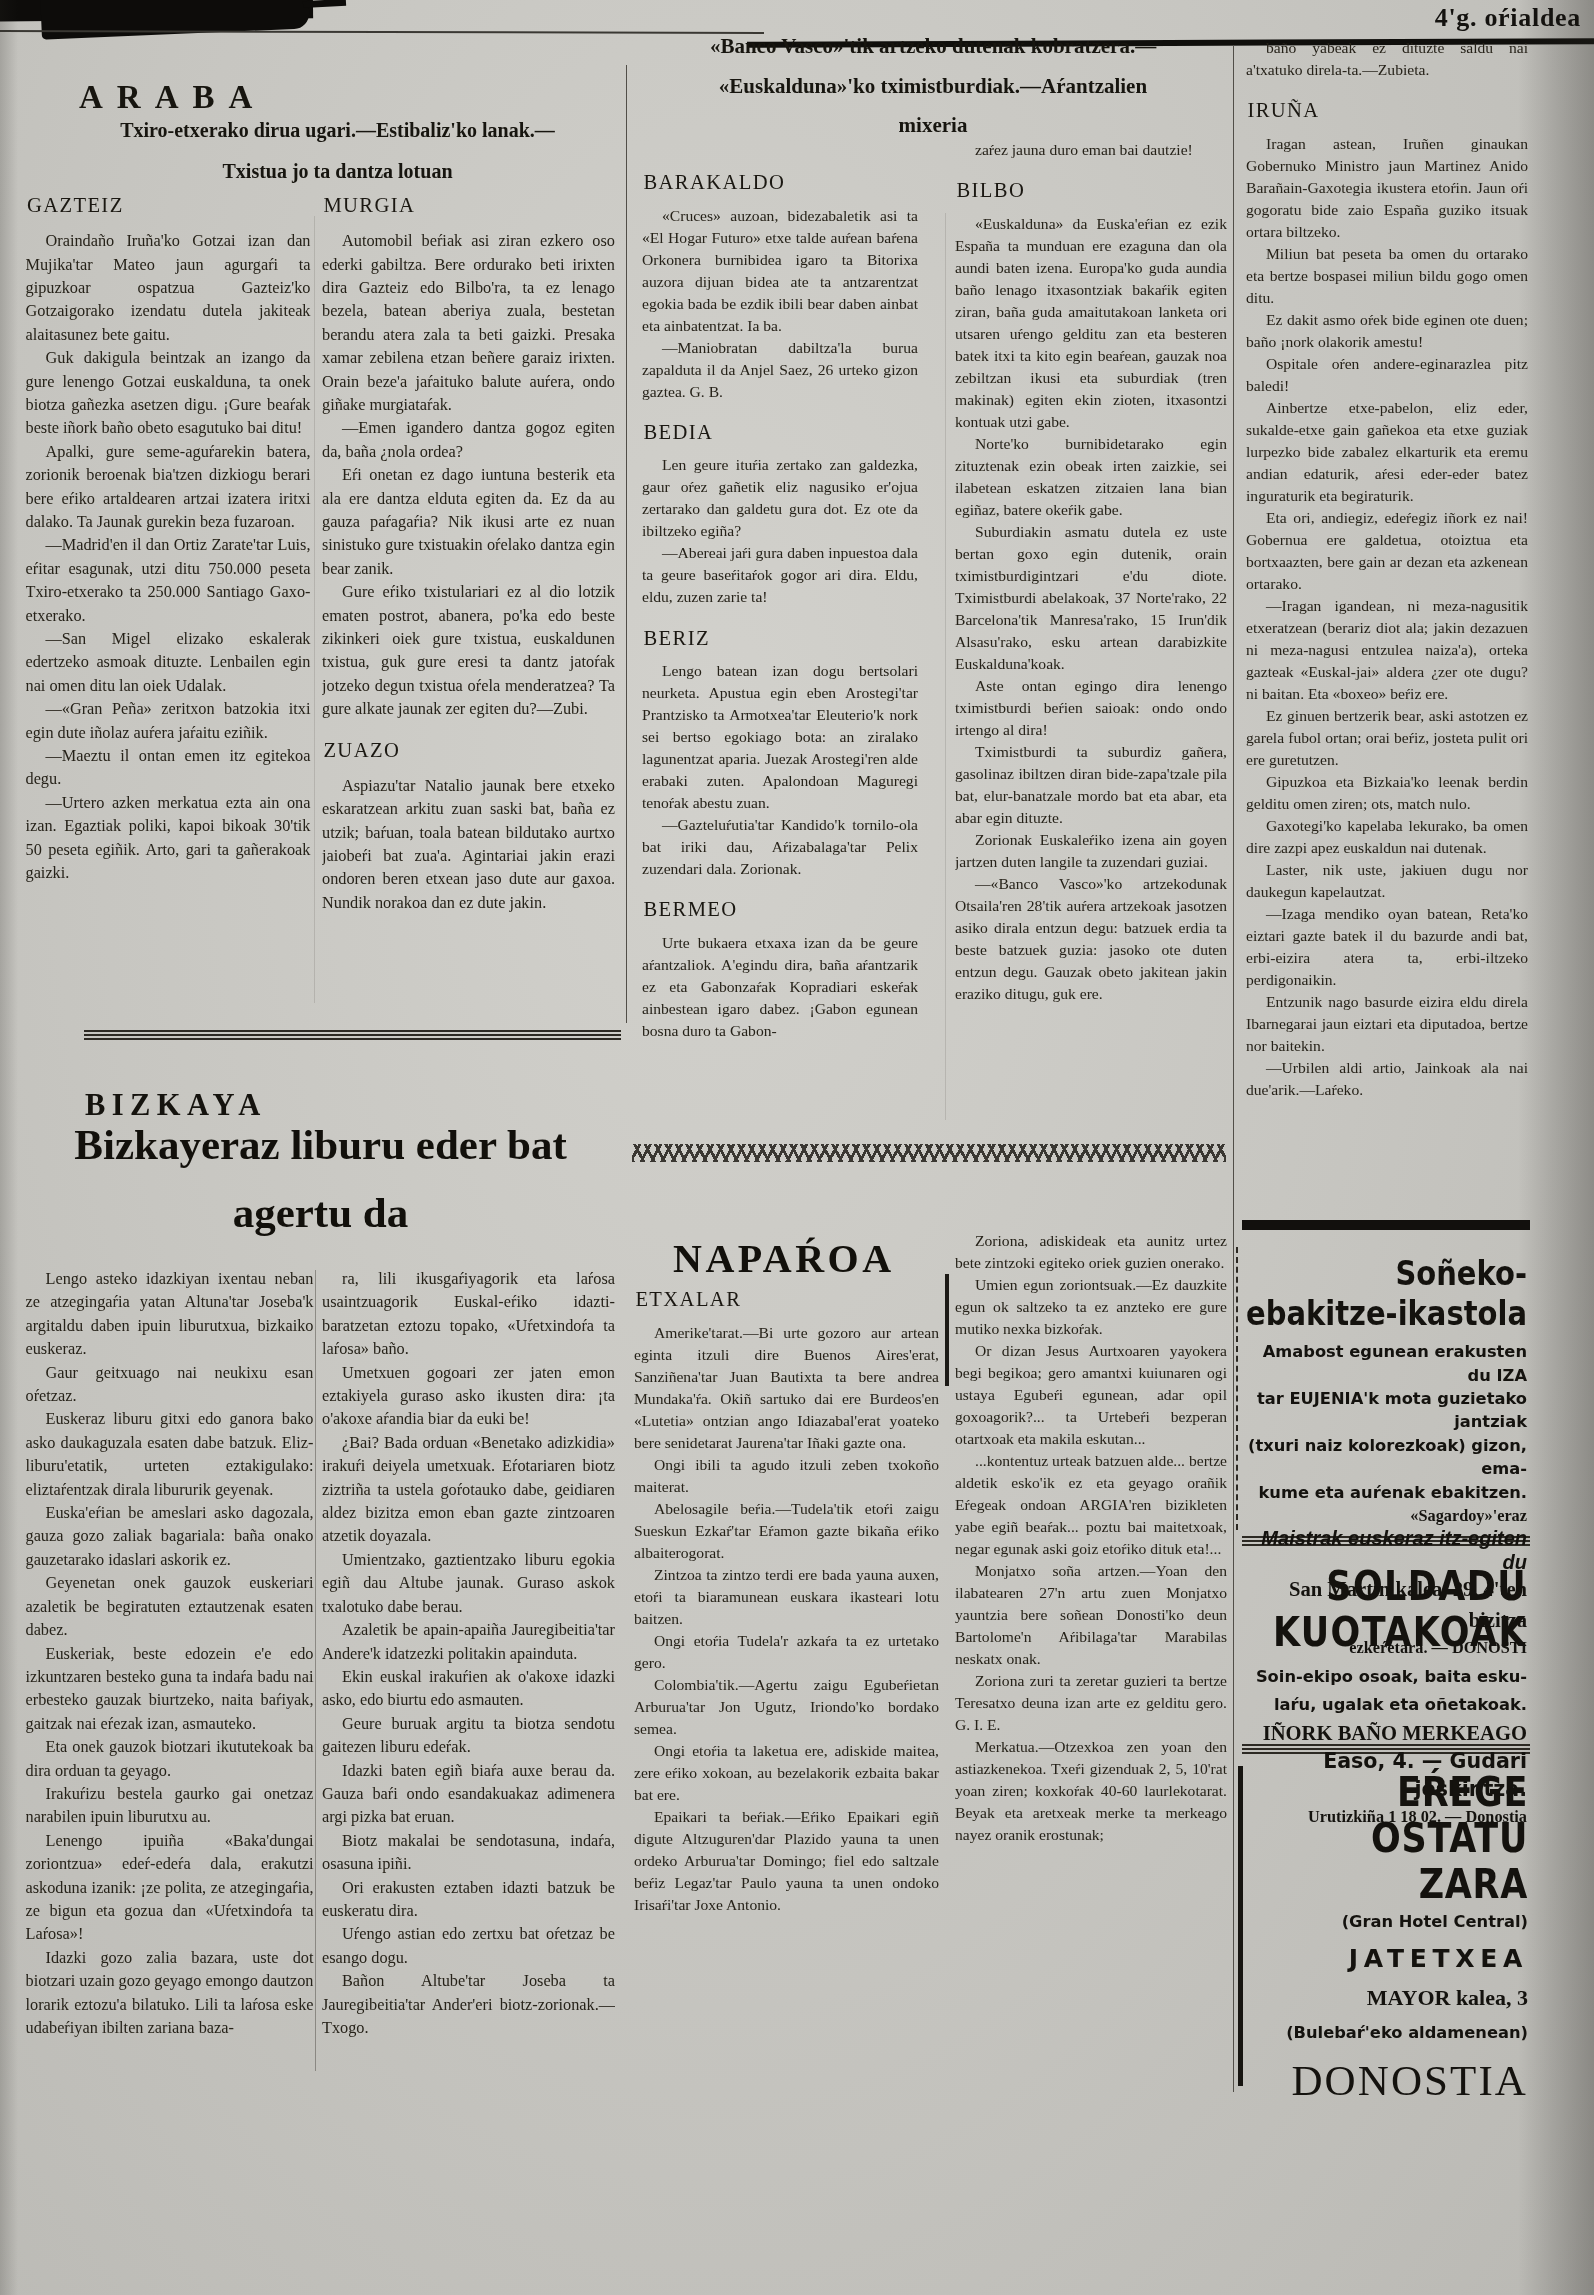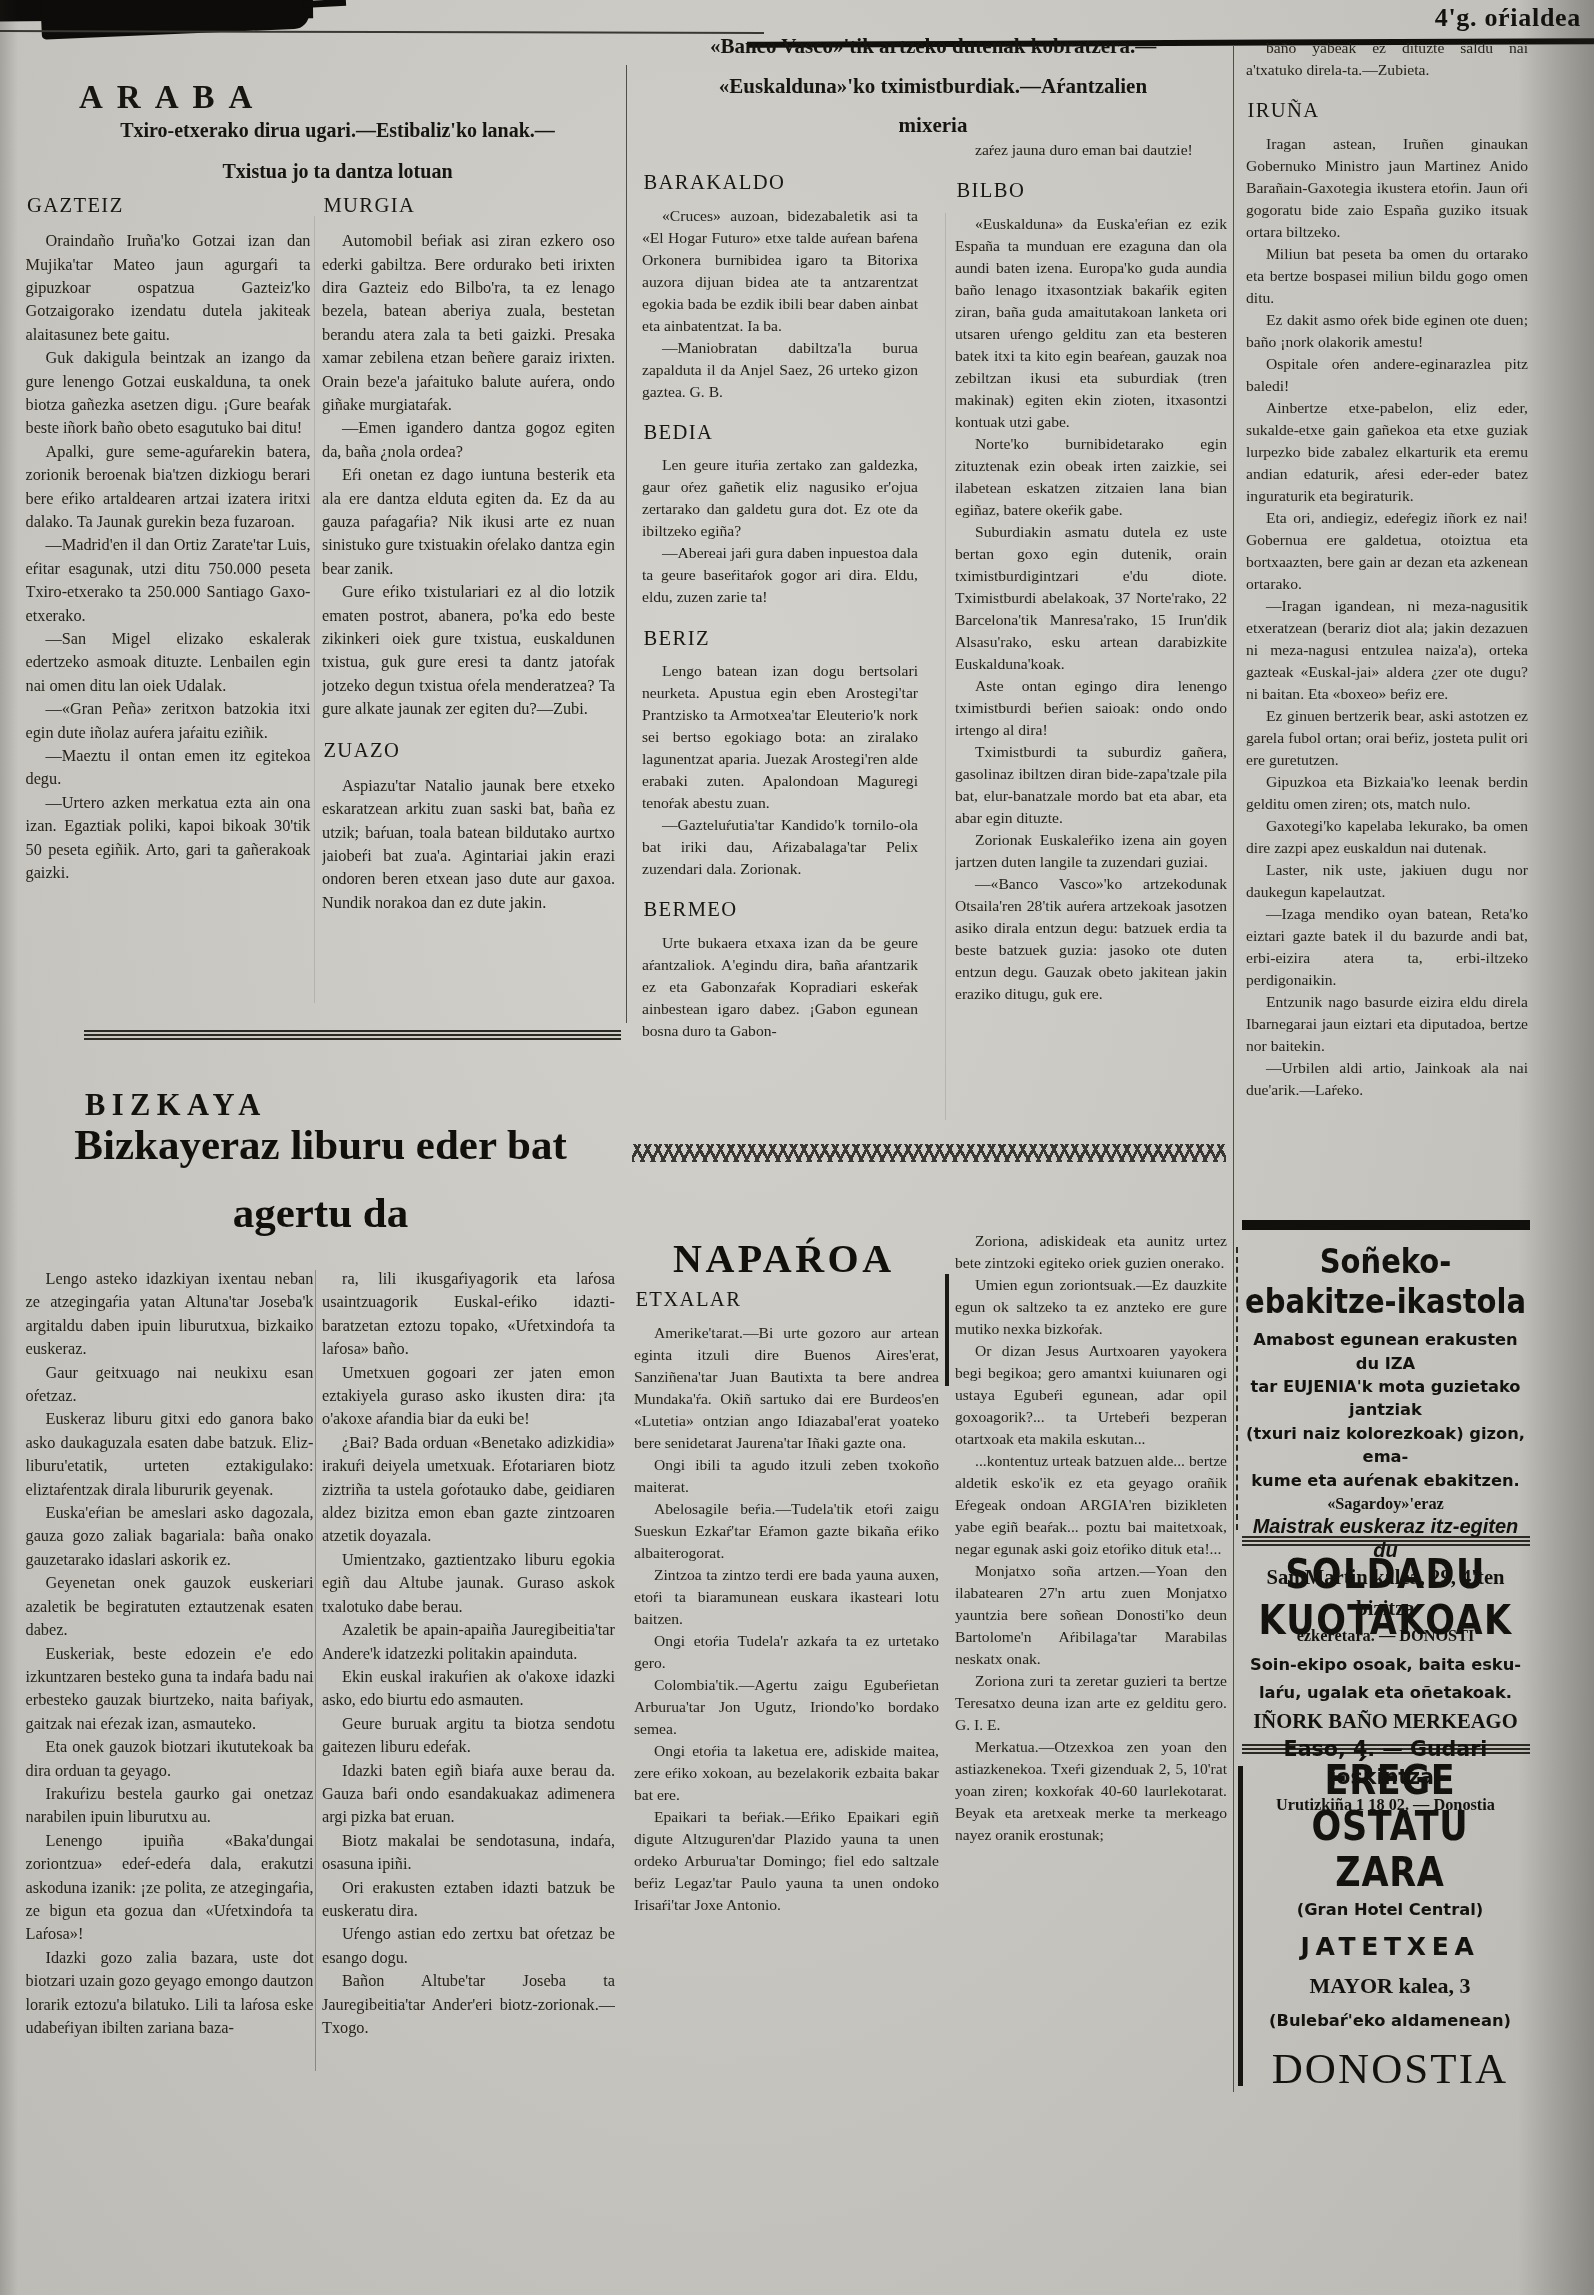--- a/index.html
+++ b/index.html
@@ -71,21 +71,21 @@
   #murgia-col  { left:322px; top:193px;  width:293px; height:828px; }
   #biz-col1 { left:25.5px;  top:1267px; width:288px; height:999px; }
   #biz-col2 { left:322px; top:1267px; width:293px; height:999px; }
   #mid-left  { left:642px;  top:170px; width:276px; height:962px; }
   #mid-right { left:955px; top:139px; width:272px; height:994px; }
   #nap-left  { left:634px;  top:1287px; width:305px; height:797px; }
   #nap-right { left:955px; top:1230px; width:272px; height:852px; }
   #right-col { left:1246px; top:37px;  width:282px; height:1179px; }
 
   
-  .ad { position:absolute; text-align:center; color:#14120e; }
+  .ad { position:absolute; text-align:right; color:#14120e;margin-top:12px; }
   #ad1 { left:1244px; top:1243px; width:283px; height:288px; }
   #ad2 { left:1244px; top:1556px; width:283px; height:183px; }
   #ad3 { left:1252px; top:1763px; width:276px; height:326px; }
   .ad .ad-title { font-family:"DejaVu Sans","Liberation Sans",sans-serif; font-weight:bold; }
   #ad1 .ad-title { font-size:29px; letter-spacing:0px; transform:scaleY(1.18); margin:4.3px 0 12.8px; }
   #ad2 .ad-title { font-size:35px; letter-spacing:1.4px; transform:scaleY(1.15); margin:1.4px 0 14px; }
   #ad3 .ad-title { font-size:35px; letter-spacing:0.7px; transform:scaleY(1.15); margin:2.8px 0 7px; }
   .ad .ad-line { font-family:"DejaVu Sans","Liberation Sans",sans-serif; font-weight:bold; font-size:16.3px; line-height:23.4px; }
   .ad .ad-line.serif { font-family:"Liberation Serif","DejaVu Serif",serif; }
   .ad .ad-line.italic { font-family:Liberation Sans, sans-serif; font-style:italic; font-size:20px; }

